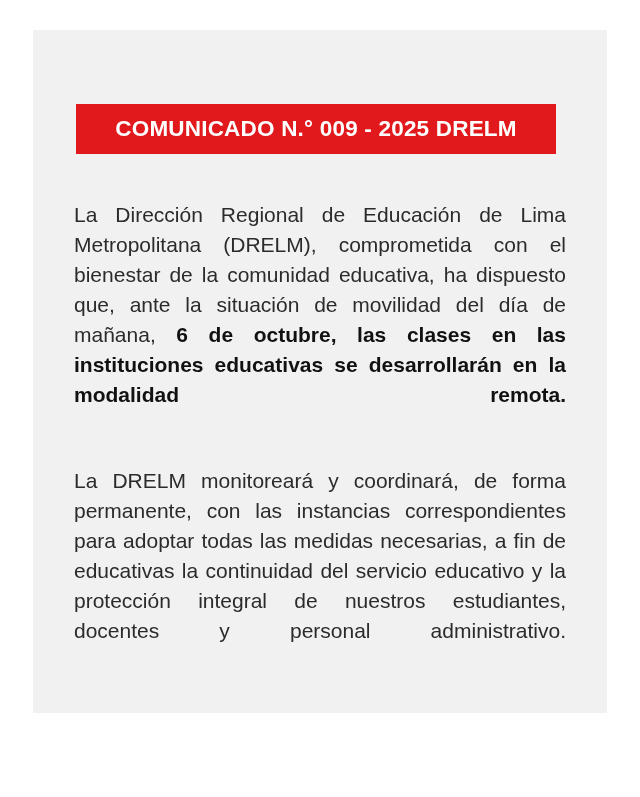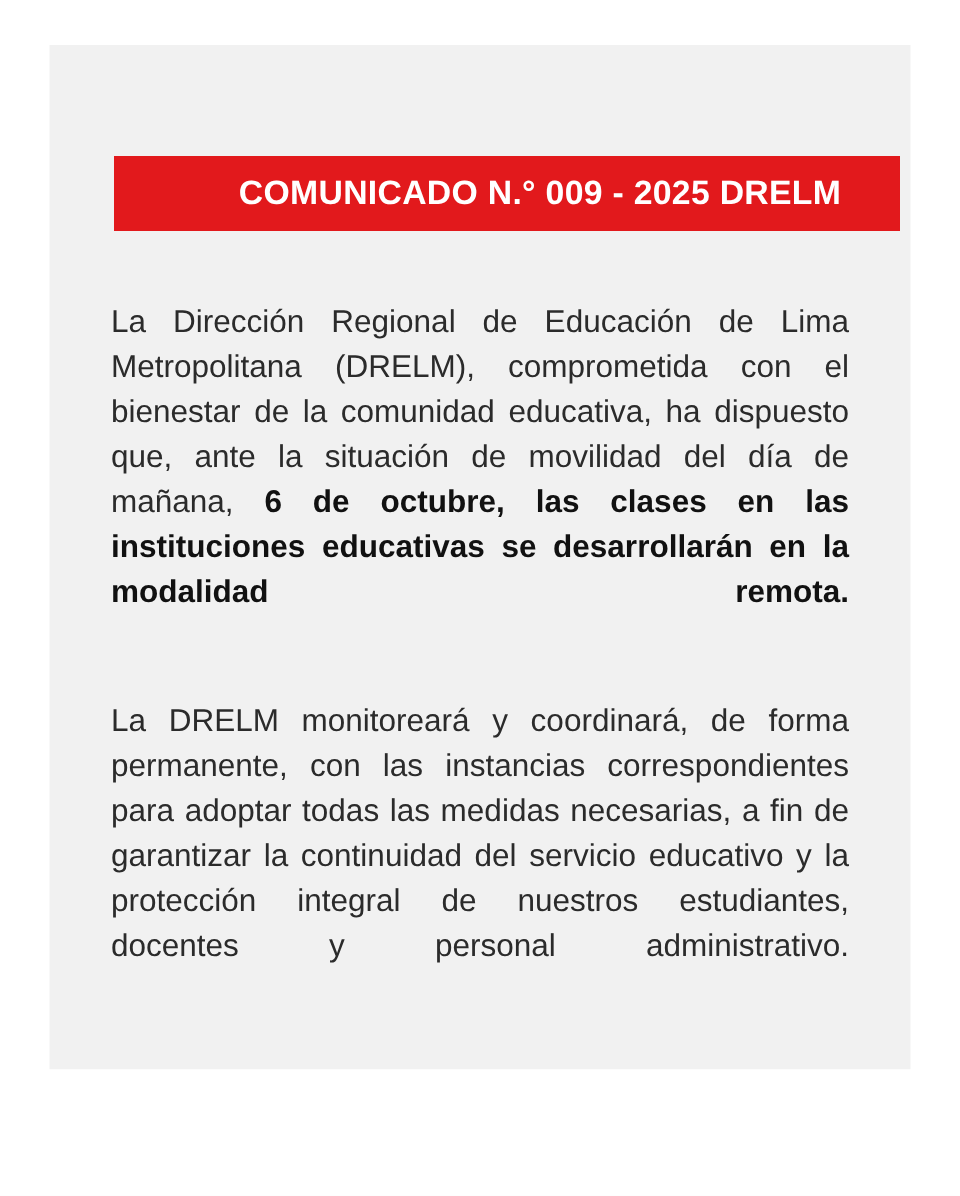--- a/index.html
+++ b/index.html
@@ -35,21 +35,20 @@
   .banner {
     position: absolute;
     left: 76px;
     top: 104px;
     width: 480px;
     height: 50px;
     background: #e2191c;
     display: flex;
     align-items: center;
     justify-content: center;
-    padding-left: 44px;
   }
   .banner-text {
     color: #ffffff;
     font-family: "Liberation Sans", sans-serif;
     font-size: 22.5px;
     font-weight: bold;
     letter-spacing: 0.2px;
     white-space: nowrap;
   }
 
@@ -121,21 +120,21 @@
 
   <div class="card"></div>
 
   <div class="banner">
     <span class="banner-text">COMUNICADO N.° 009 - 2025 DRELM</span>
   </div>
 
   <div class="body-block">
     <p class="para p1"><span>La Dirección Regional de Educación de Lima Metropolitana (DRELM), comprometida con el bienestar de la comunidad educativa, ha dispuesto que, ante la situación de movilidad del día de mañana, </span><span class="bold">6 de octubre, las clases en las instituciones educativas se desarrollarán en la modalidad remota.</span></p>
 
-    <p class="para p2"><span>La DRELM monitoreará y coordinará, de forma permanente, con las instancias correspondientes para adoptar todas las medidas necesarias, a fin de garantizar la continuidad del servicio educativo y la protección integral de nuestros estudiantes, docentes y personal administrativo.</span></p>
+    <p class="para p2"><span>La DRELM monitoreará y coordinará, de forma permanente, con las instancias correspondientes para adoptar todas las medidas necesarias, a fin de educativas la continuidad del servicio educativo y la protección integral de nuestros estudiantes, docentes y personal administrativo.</span></p>
   </div>
 
 
   <div class="footer">
 
     
     
 
     
     

